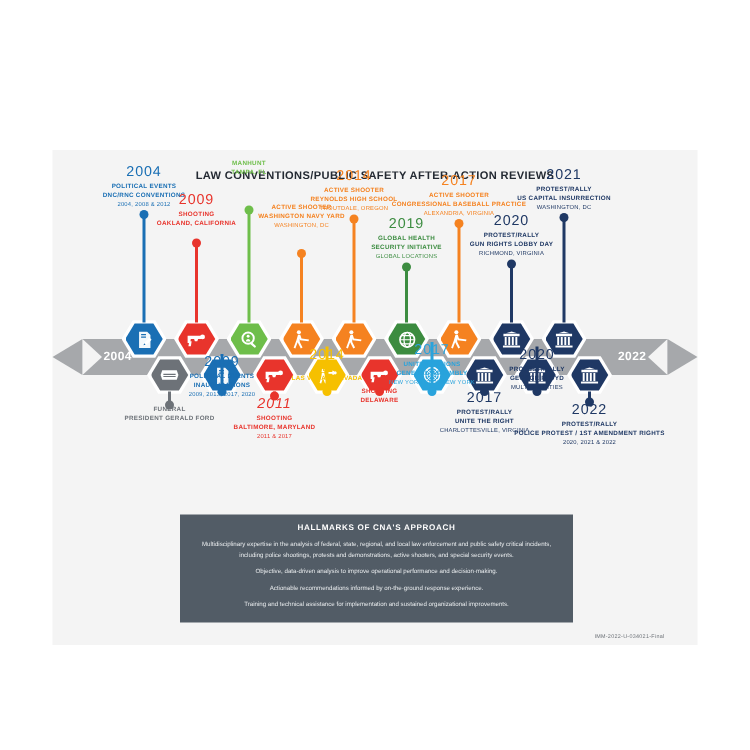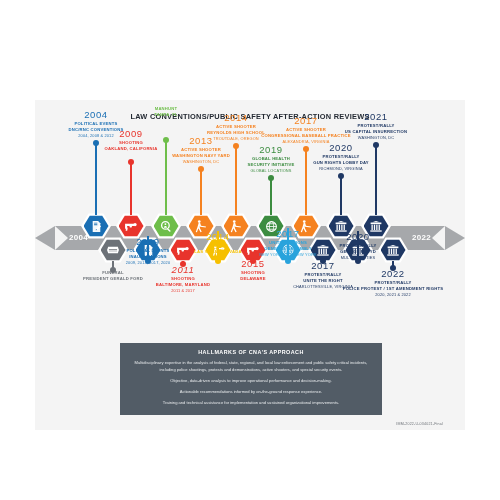--- a/index.html
+++ b/index.html
@@ -383,21 +383,20 @@
       <div class="lbl" style="left: 37px; top: 28px;">
         <div class="yr" style="color: rgb(232, 52, 44);">2009</div>
         <div class="t1" style="color: rgb(232, 52, 44);">SHOOTING</div>
         <div class="t2" style="color: rgb(232, 52, 44);">OAKLAND, CALIFORNIA</div>
       </div>
       <div class="lbl" style="left: 72px; top: 6px;">
         <div class="t1" style="color: rgb(110, 190, 74);">MANHUNT</div>
         <div class="t2" style="color: rgb(110, 190, 74);">TAMPA, FL</div>
       </div>
       <div class="lbl" style="left: 107px; top: 35px;">
-        <div class="yr" style="color: rgb(245, 130, 32);">2013</div>
         <div class="t1" style="color: rgb(245, 130, 32);">ACTIVE SHOOTER</div>
         <div class="t2" style="color: rgb(245, 130, 32);">WASHINGTON NAVY YARD</div>
         <div class="t3" style="color: rgb(245, 130, 32);">WASHINGTON, DC</div>
       </div>
       <div class="lbl" style="left: 142px; top: 12px;">
         <div class="yr" style="color: rgb(245, 130, 32);">2014</div>
         <div class="t1" style="color: rgb(245, 130, 32);">ACTIVE SHOOTER</div>
         <div class="t2" style="color: rgb(245, 130, 32);">REYNOLDS HIGH SCHOOL</div>
         <div class="t3" style="color: rgb(245, 130, 32);">TROUTDALE, OREGON</div>
       </div>
@@ -442,21 +441,20 @@
         <div class="t1" style="color: rgb(232, 52, 44);">SHOOTING</div>
         <div class="t2" style="color: rgb(232, 52, 44);">BALTIMORE, MARYLAND</div>
         <div class="t3" style="color: rgb(232, 52, 44);">2011 &amp; 2017</div>
       </div>
       <div class="lbl" style="left: 124px; top: 131px;">
         <div class="yr" style="color: rgb(246, 192, 0);">2014</div>
         <div class="t1" style="color: rgb(246, 192, 0);">AMBUSH</div>
         <div class="t2" style="color: rgb(246, 192, 0);">LAS VEGAS, NEVADA</div>
       </div>
       <div class="lbl" style="left: 159px; top: 158px;">
-        <div class="yr" style="color: rgb(232, 52, 44);">2015</div>
         <div class="t1" style="color: rgb(232, 52, 44);">SHOOTING</div>
         <div class="t2" style="color: rgb(232, 52, 44);">DELAWARE</div>
       </div>
       <div class="lbl" style="left: 194px; top: 128px;">
         <div class="yr" style="color: rgb(41, 163, 220);">2017</div>
         <div class="t1" style="color: rgb(41, 163, 220);">UNITED NATIONS</div>
         <div class="t2" style="color: rgb(41, 163, 220);">GENERAL ASSEMBLY</div>
         <div class="t3" style="color: rgb(41, 163, 220);">NEW YORK CITY, NEW YORK</div>
       </div>
       <div class="lbl" style="left: 229px; top: 160px;">

